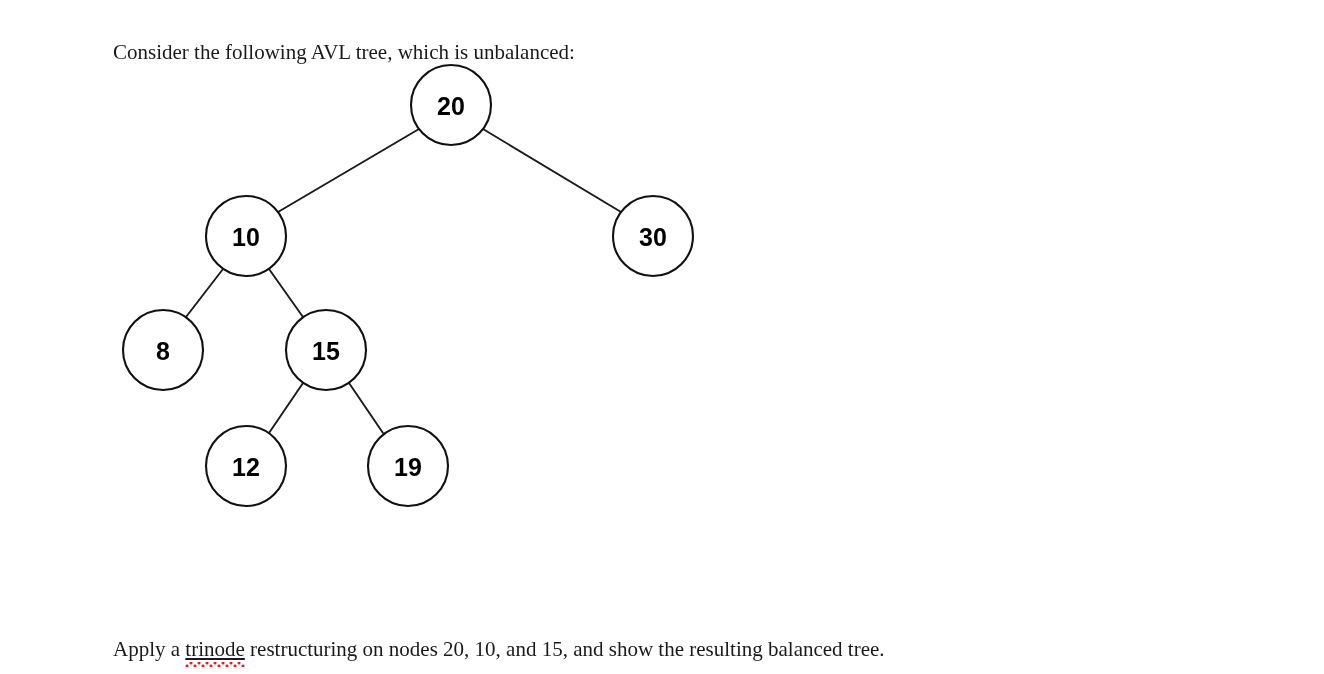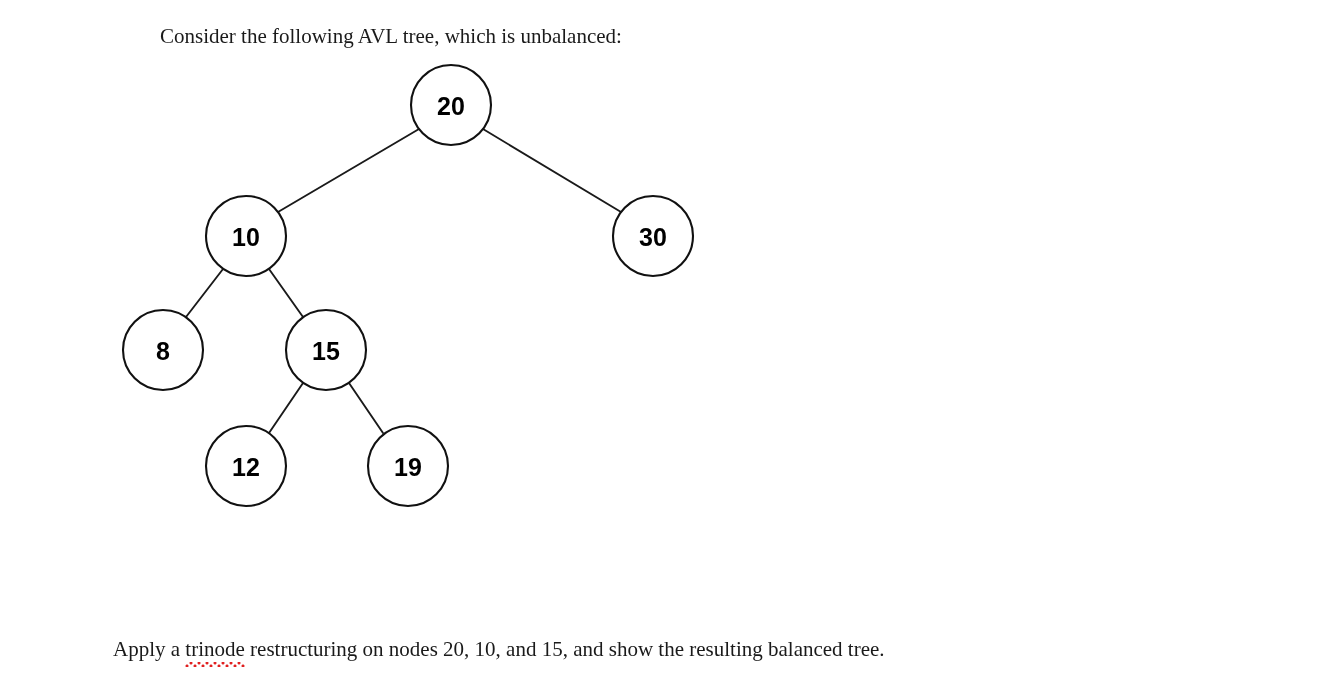--- a/index.html
+++ b/index.html
@@ -19,26 +19,27 @@
   .prompt-text {
     position: absolute;
     left: 113px;
     font-family: "Liberation Serif", "DejaVu Serif", serif;
     font-size: 21px;
     line-height: 26px;
     color: #1a1a1a;
     white-space: nowrap;
   }
 
-  #intro-line { top: 2px; margin-left: 47px; }
+  #intro-line { top: 18px; }
   #task-line  { top: 615px; }
 
   .misspelled {
     position: relative;
     display: inline-block;
+    text-decoration: underline;
   }
   .misspelled::after {
     content: "";
     position: absolute;
     left: 0;
     right: 0;
     bottom: -5px;
     height: 5px;
     background-image:
       radial-gradient(circle at 2px 4px, #e02020 1.4px, transparent 1.7px),

